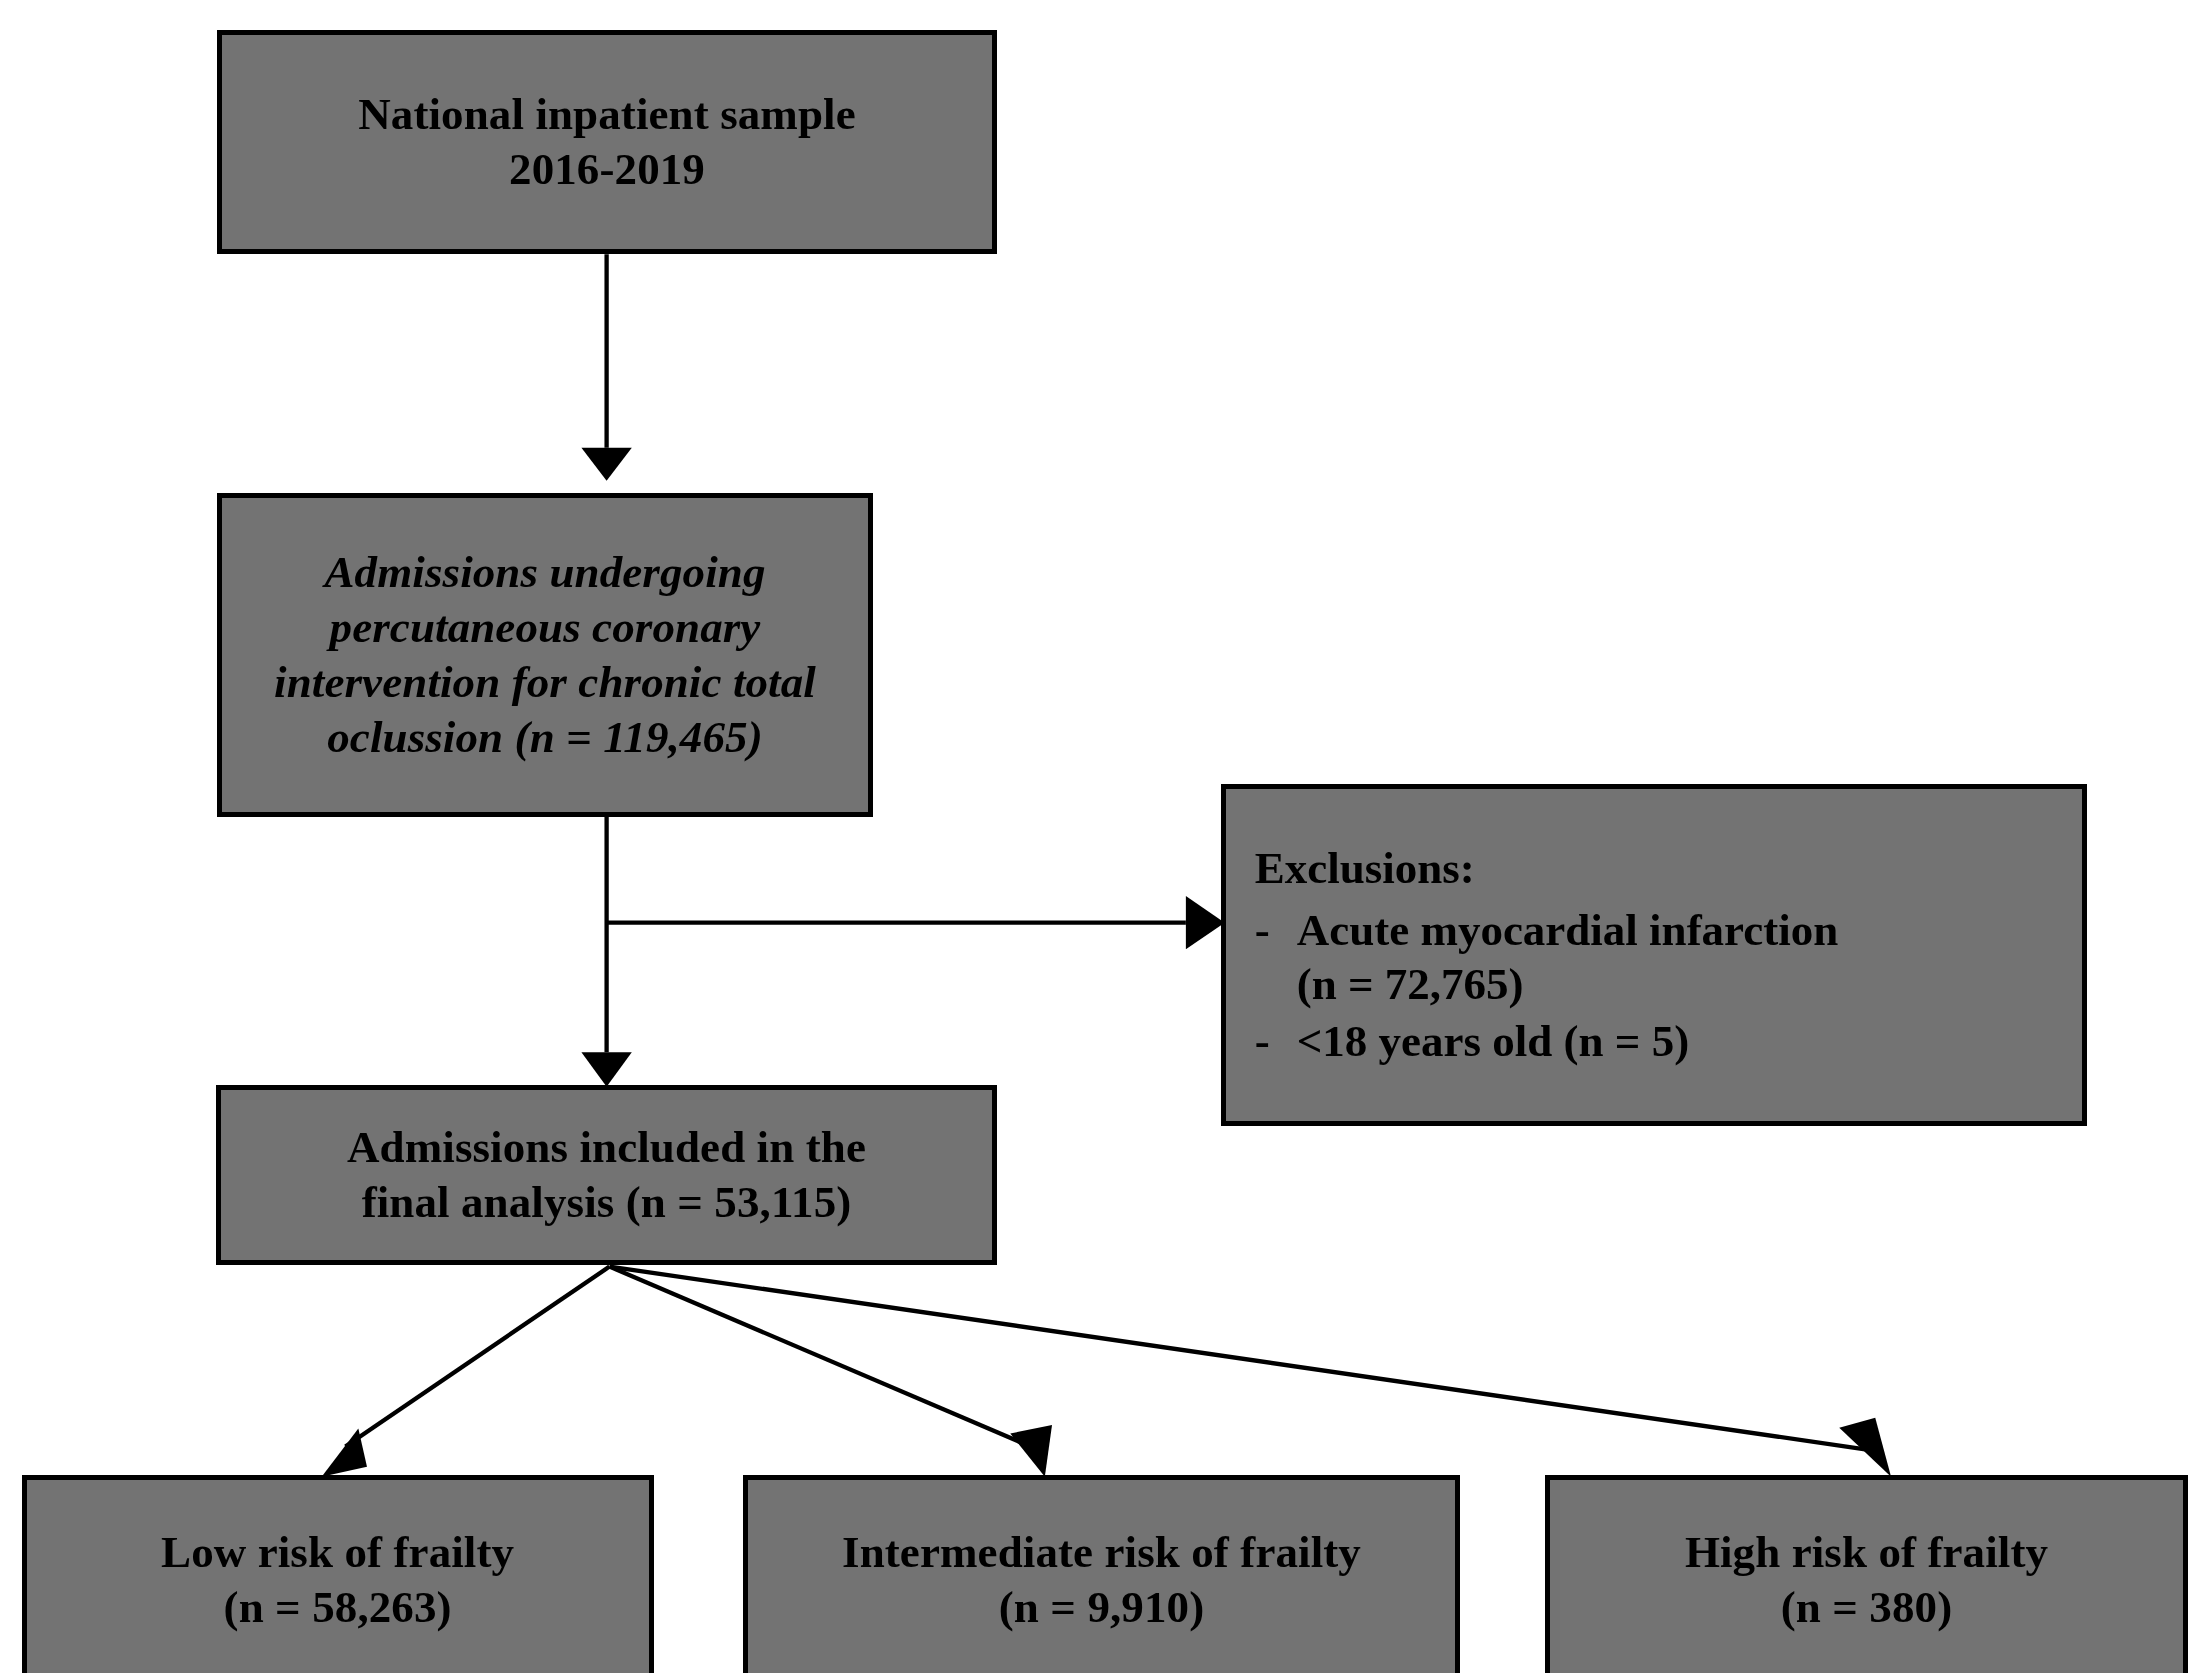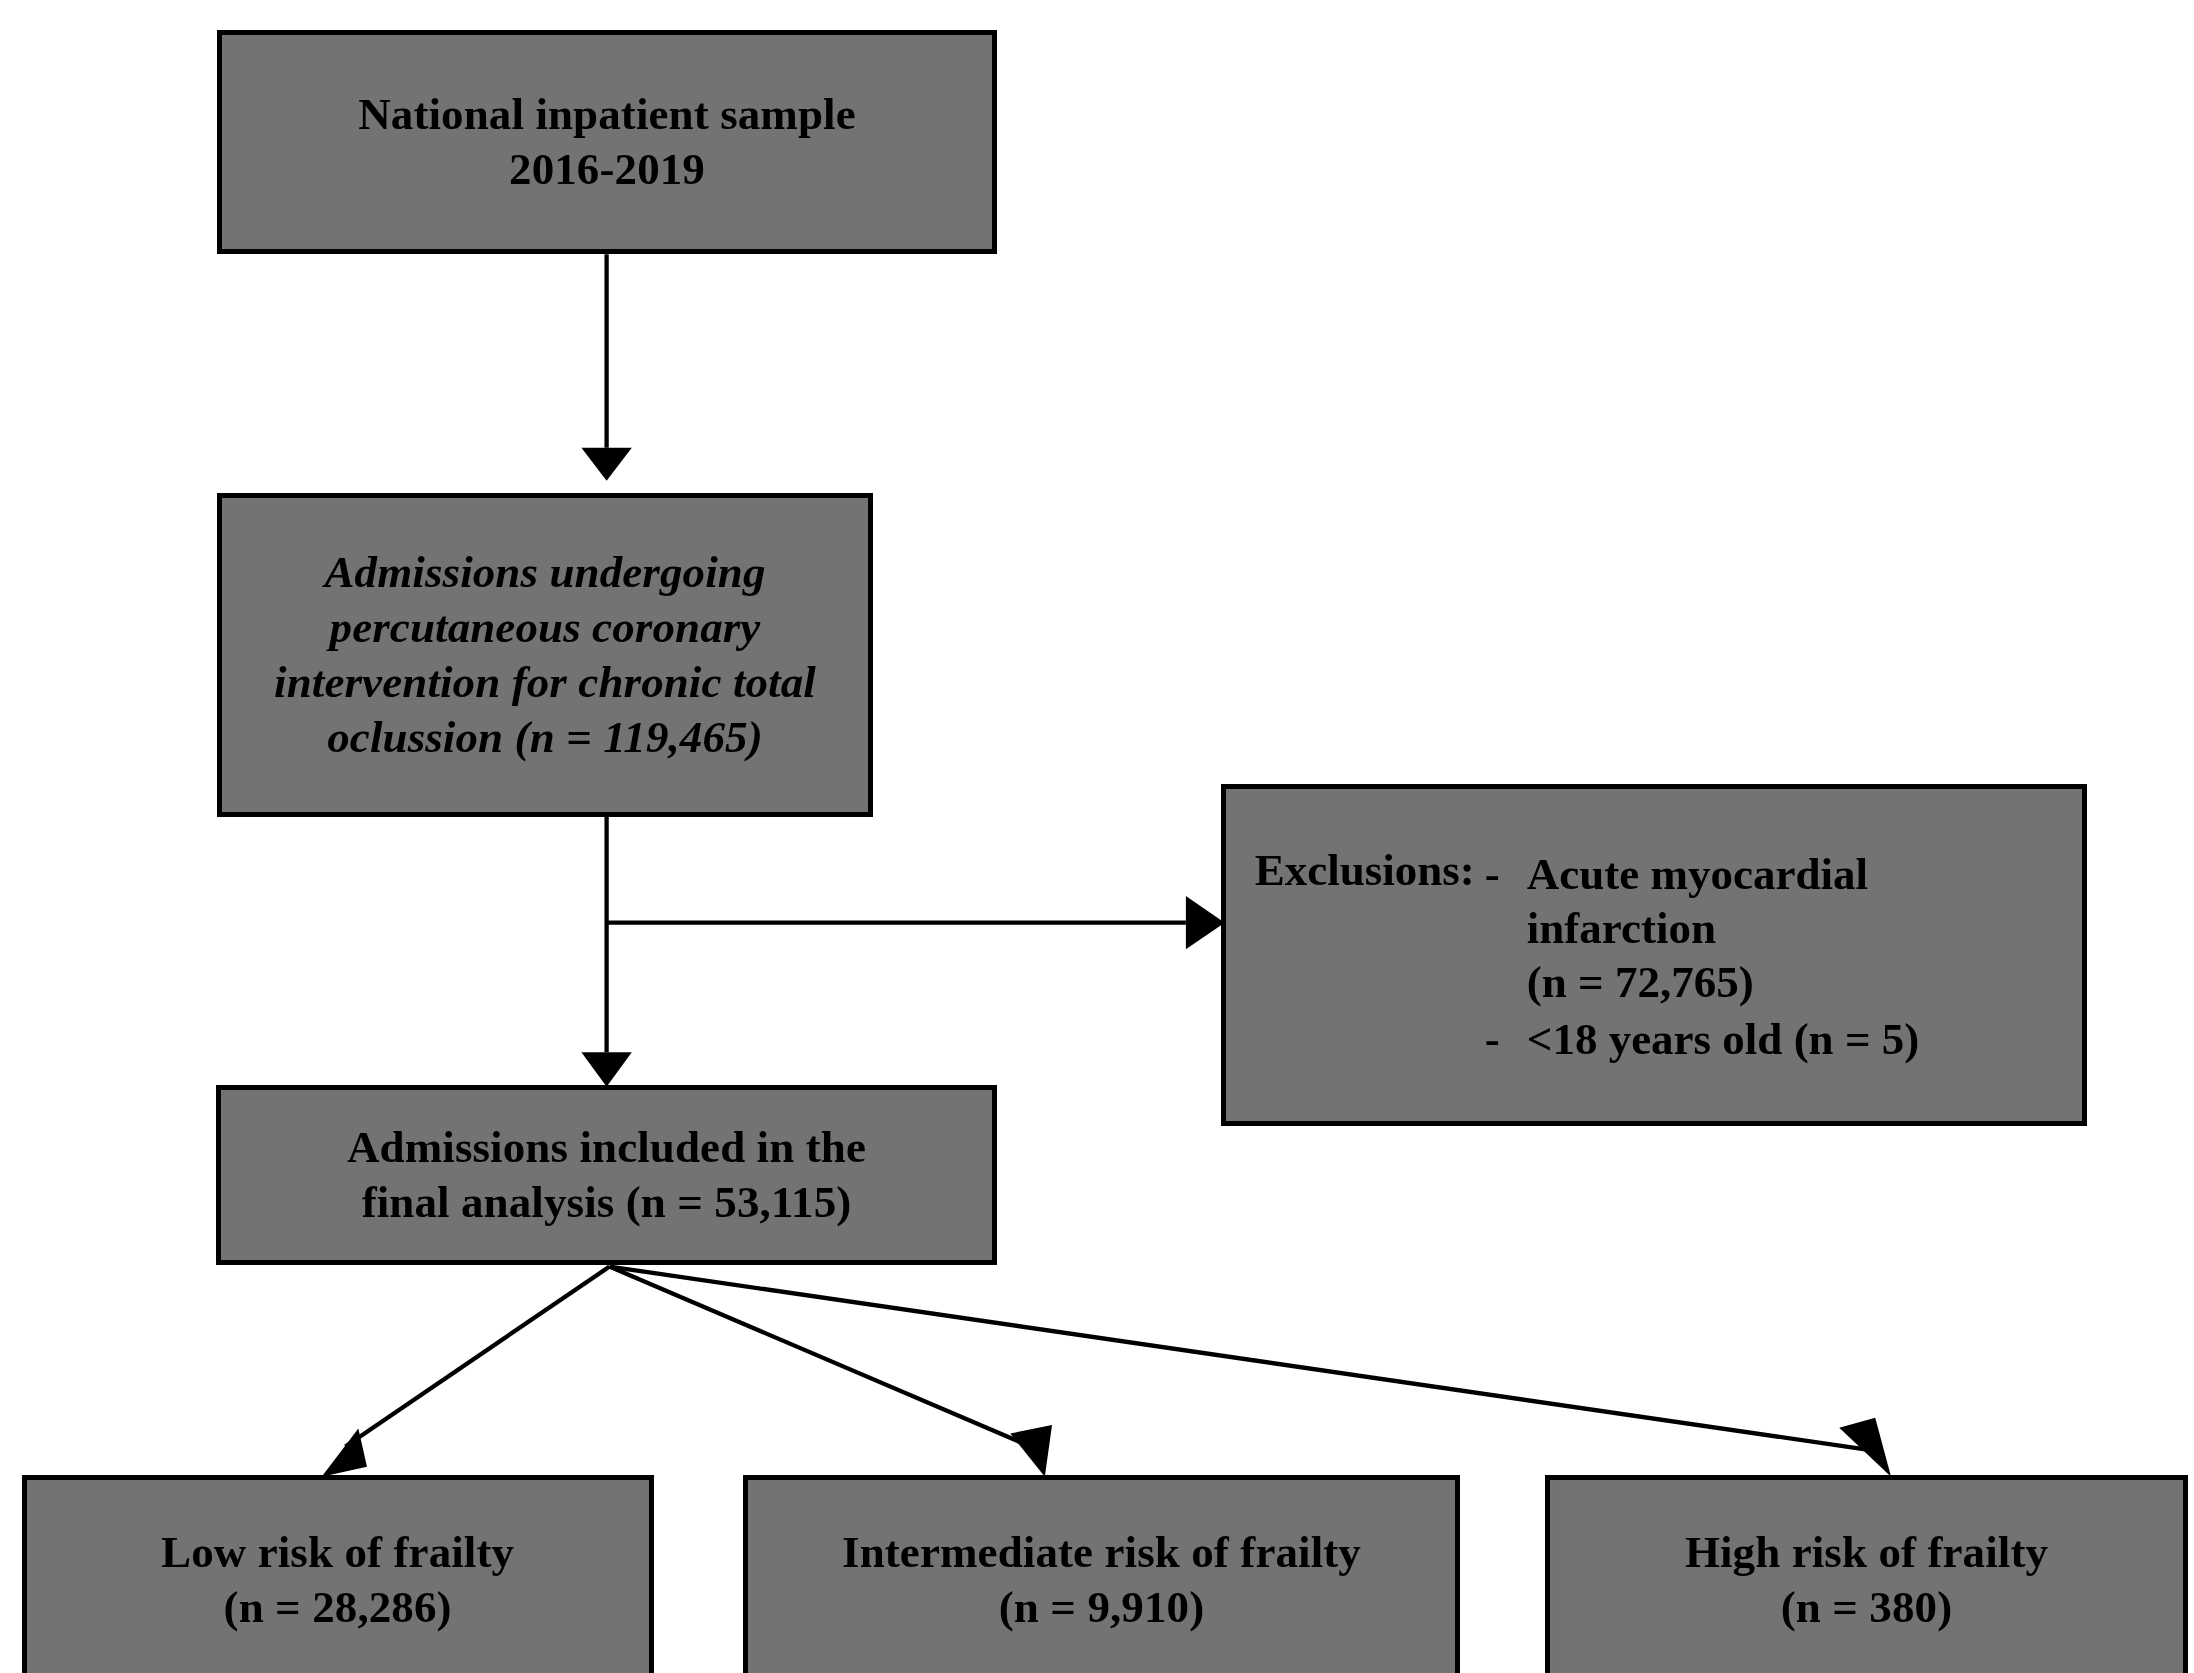--- a/index.html
+++ b/index.html
@@ -51,21 +51,21 @@
                       align-items: flex-start; justify-content: center; padding: 13px 18.7px; }
   #node-final       { left: 216px;  top: 1085px; width: 781px; height: 180px; }
   #node-low         { left: 21.6px;   top: 1475px; width: 632px;  height: 209px; }
   #node-intermediate{ left: 743px; top: 1475px; width: 717px;  height: 209px; }
   #node-high        { left: 1545px; top: 1475px; width: 643px;  height: 209px; }
 
   
   .excl-body {
     width: 100%;
     display: flex;
-    flex-direction: row;
+    flex-direction: column;
     align-items: flex-start;
     justify-content: center;
   }
   .excl-title {
     font-weight: bold;
     font-size: 45px;
     color: #000000;
     line-height: 1.18;
     margin: 0 0 4.3px 10px;
     text-align: left;
@@ -168,21 +168,21 @@
     </div>
   </div>
 
   <div class="node" id="node-final">
     <div class="node-text">Admissions included in the
 final analysis (n = 53,115)</div>
   </div>
 
   <div class="node" id="node-low">
     <div class="node-text">Low risk of frailty
-(n = 28,286)</div>
+(n = 58,263)</div>
   </div>
 
   <div class="node" id="node-intermediate">
     <div class="node-text">Intermediate risk of frailty
 (n = 9,910)</div>
   </div>
 
   <div class="node" id="node-high">
     <div class="node-text">High risk of frailty
 (n = 380)</div>

